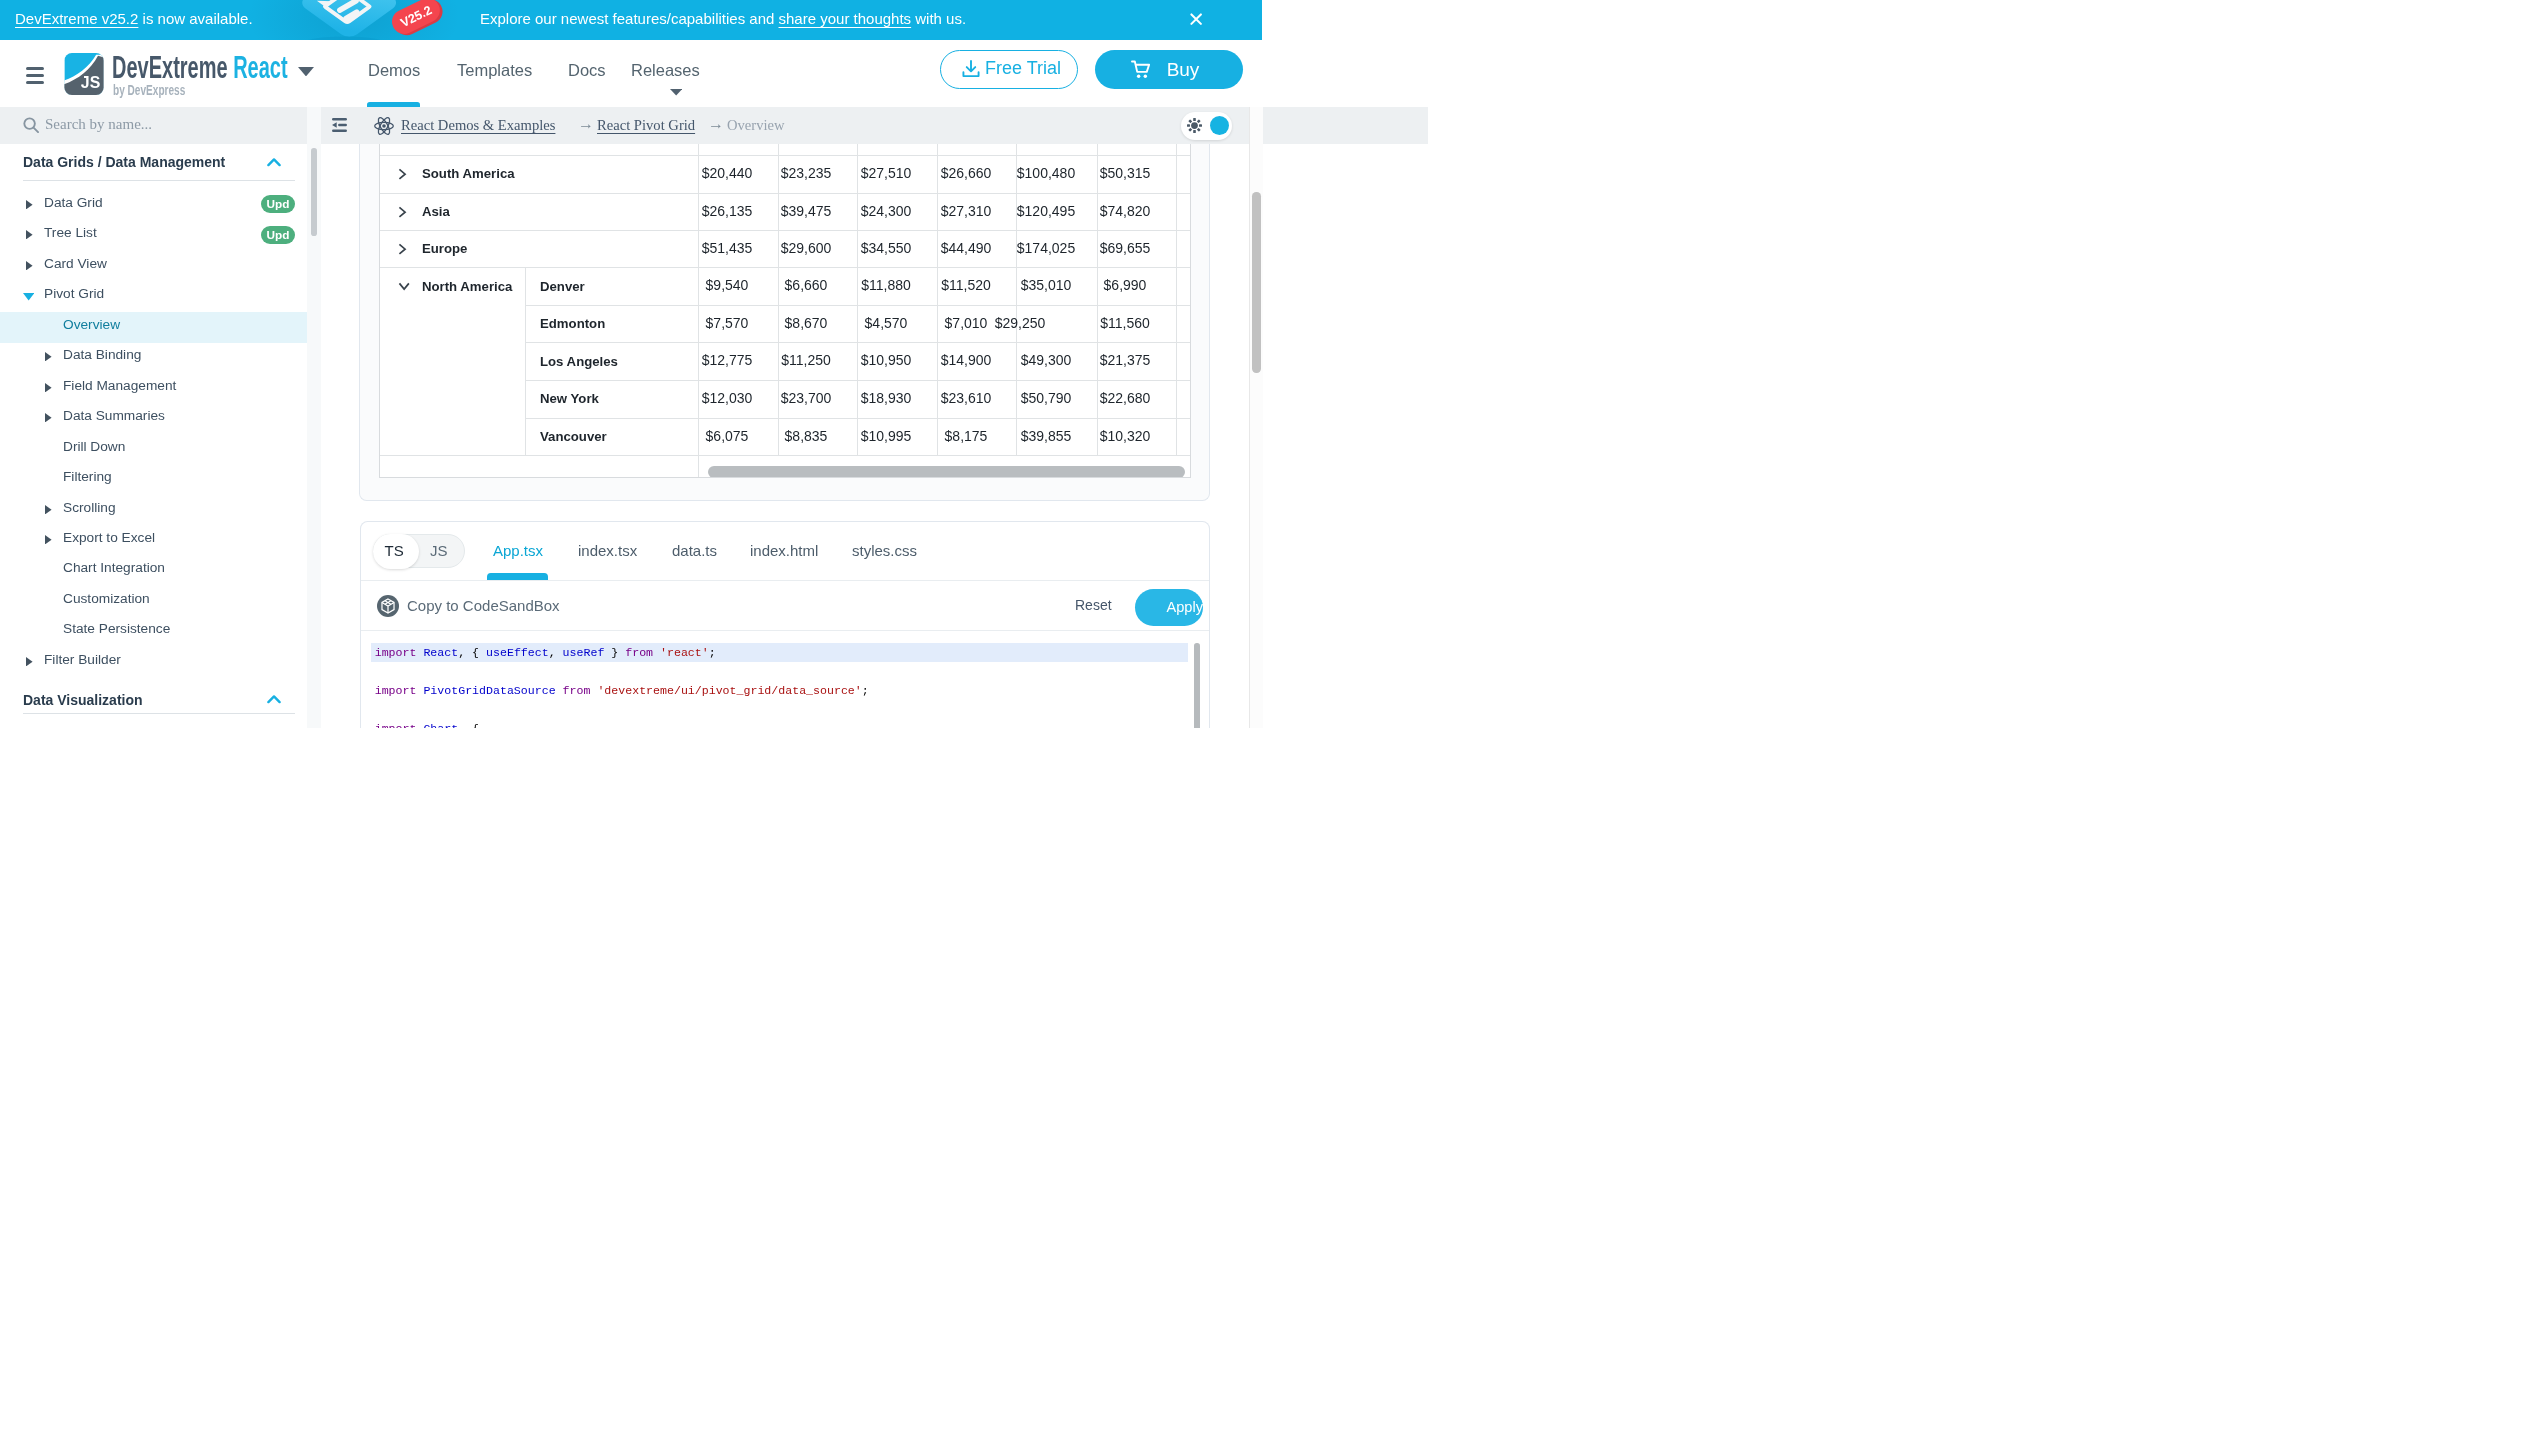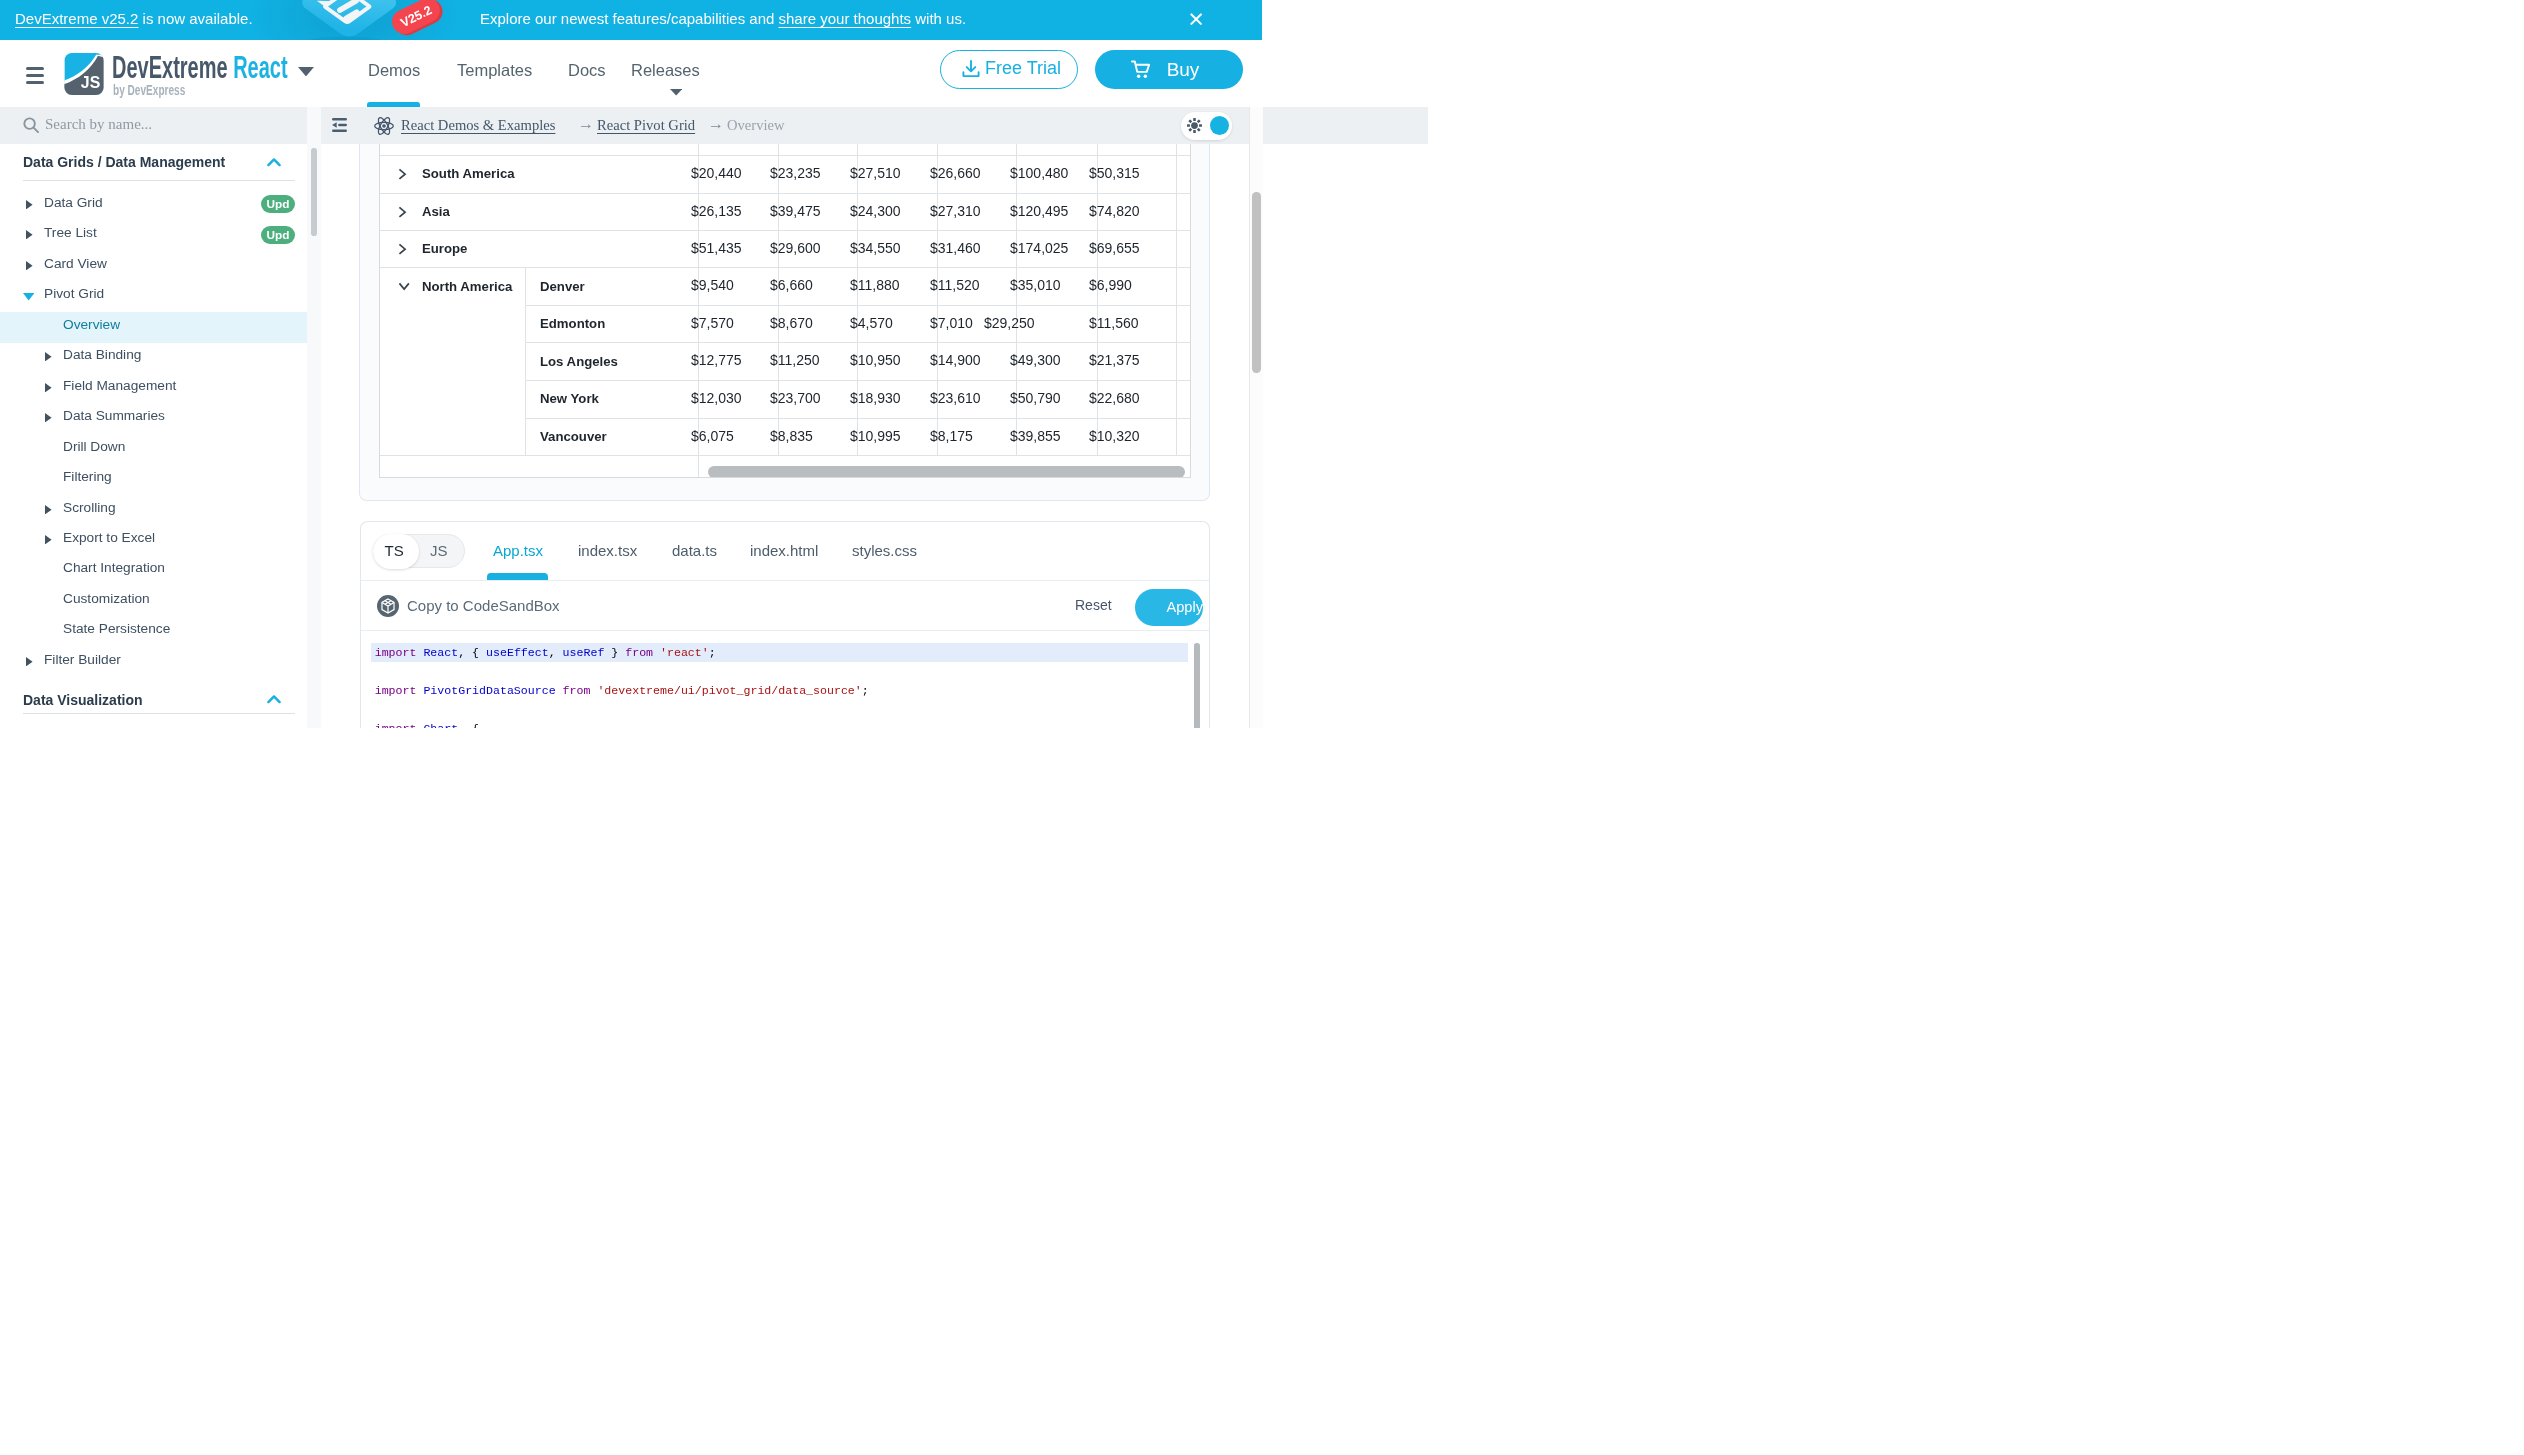--- a/index.html
+++ b/index.html
@@ -26,21 +26,21 @@
   .togglecol { position:absolute; left:321px; top:144px; width:38px; height:584px; background:#fff; }
   
   .pagescroll { position:absolute; left:1249px; top:107px; width:13.7px; height:621px; background:#fcfcfc; border-left:0.9px solid #e8e8e8; }
   .pagethumb { position:absolute; left:1252px; top:192px; width:8.5px; height:181px; background:#c1c1c1; border-radius:4.2px; }
   
   .democard { position:absolute; left:359px; top:144px; width:851px; height:357px; background:#fafbfc; border:0.9px solid #e1e7ee; border-top:none; border-radius:0 0 7.6px 7.6px; }
   .pivot { position:absolute; left:379px; top:144px; width:812px; height:334px; background:#fff; border:0.9px solid #d8dbde; border-top:none; overflow:hidden; }
   .hline { position:absolute; height:0.9px; background:#e0e3e5; }
   .vline { position:absolute; width:0.9px; background:#e0e3e5; }
   .rowlab { position:absolute; font-size:13.2px; font-weight:700; color:#1e252c; }
-  .money { position:absolute; font-size:14px; color:#1d242b; text-align:left; width:72px; }
+  .money { position:absolute; font-size:14px; color:#1d242b; text-align:center; width:72px; }
   .chev { stroke:#39434c; stroke-width:1.8; fill:none; }
   .hthumb { position:absolute; left:328px; top:322px; width:477px; height:12.3px; background:#b9bdc0; border-radius:6.1px; }
   
   .codecard { position:absolute; left:360px; top:521px; width:850px; height:207px; background:#fff; border:0.9px solid #e1e7ee; border-radius:7.6px 7.6px 0 0; border-bottom:none; overflow:hidden; }
   .tabs { position:absolute; left:0; top:0; width:100%; height:58px; }
   .tsjs { position:absolute; left:11.8px; top:11.8px; width:92px; height:34px; background:#f3f5f6; border:0.9px solid #e4e9eb; border-radius:17.5px; }
   .tsknob { position:absolute; left:-0.9px; top:-0.9px; width:46px; height:35px; background:#fff; border-radius:17.5px; box-shadow:0 0.9px 2.8px rgba(0,0,0,.15); }
   .tabtxt { position:absolute; top:20px; font-size:15px; color:#4d5d6b; }
   .tabunder { position:absolute; left:126px; top:51px; width:61px; height:7px; background:#17b0e2; border-radius:3.8px 3.8px 0 0; }
   .toolbar { position:absolute; left:0; top:58px; width:100%; height:51px; border-top:0.9px solid #e9edf0; border-bottom:0.9px solid #e9edf0; }
@@ -278,21 +278,21 @@
   <div class="money" style="left:550px;top:59px">$27,310</div>
   <div class="money" style="left:630px;top:59px">$120,495</div>
   <div class="money" style="left:709px;top:59px">$74,820</div>
   <svg class="abs" style="left:18px;top:99px" width="8.5" height="12.3" viewBox="0 0 9 13">
       <path class="chev" d="M1.5 1.5 L7.5 6.5 L1.5 11.5"></path>
     </svg>
   <div class="rowlab" style="left:42px;top:97px">Europe</div>
   <div class="money" style="left:311px;top:96px">$51,435</div>
   <div class="money" style="left:390px;top:96px">$29,600</div>
   <div class="money" style="left:470px;top:96px">$34,550</div>
-  <div class="money" style="left:550px;top:96px">$31,460</div>
+  <div class="money" style="left:550px;top:96px">$44,490</div>
   <div class="money" style="left:630px;top:96px">$174,025</div>
   <div class="money" style="left:709px;top:96px">$69,655</div>
   <svg class="abs" style="left:18px;top:138px" width="12.3" height="8.5" viewBox="0 0 13 9">
       <path class="chev" d="M1.5 1.5 L6.5 7.5 L11.5 1.5"></path>
     </svg>
   <div class="rowlab" style="left:42px;top:135px">North America</div>
   <div class="rowlab" style="left:160px;top:135px">Denver</div>
   <div class="money" style="left:311px;top:133px">$9,540</div>
   <div class="money" style="left:390px;top:133px">$6,660</div>
   <div class="money" style="left:470px;top:133px">$11,880</div>

